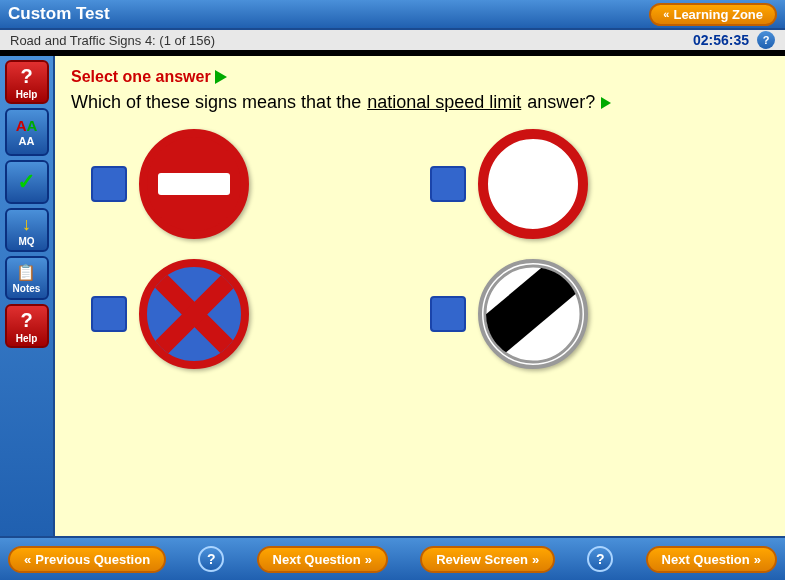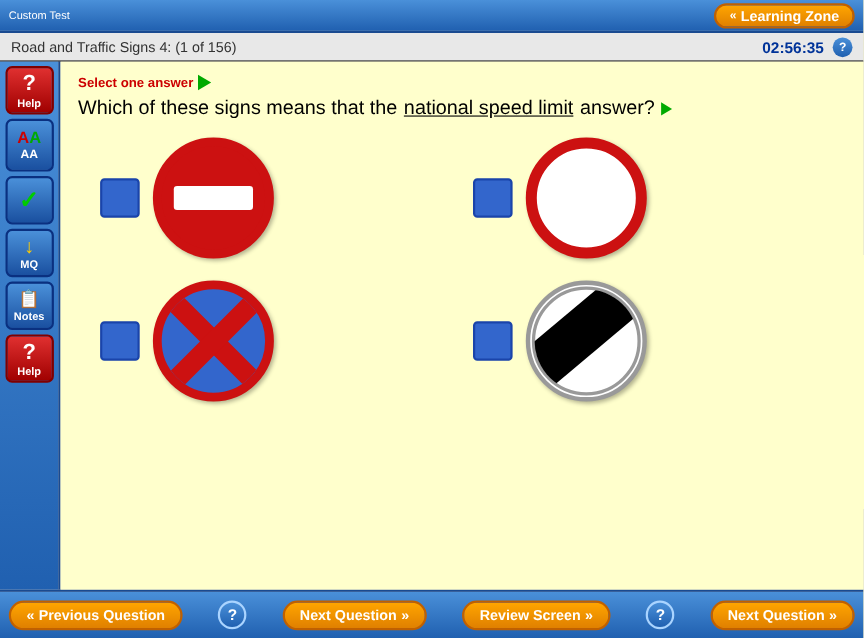--- a/index.html
+++ b/index.html
@@ -10,22 +10,22 @@
       background: linear-gradient(to bottom, #4a90d9, #2060b0);
       height: 30px;
       display: flex;
       align-items: center;
       justify-content: space-between;
       padding: 0 8px;
       border-bottom: 2px solid #1a4a90;
     }
     .header-title {
       color: white;
-      font-size: 10px;
-      font-weight: normal;
+      font-size: 17px;
+      font-weight: bold;
     }
     .learning-zone-btn {
       background: linear-gradient(to bottom, #ffa500, #e08000);
       border: 2px solid #c06000;
       border-radius: 14px;
       color: white;
       font-size: 13px;
       font-weight: bold;
       padding: 2px 12px;
       cursor: pointer;
@@ -38,21 +38,21 @@
     }
 
     
     .sub-header {
       background: #e8e8e8;
       height: 26px;
       display: flex;
       align-items: center;
       justify-content: space-between;
       padding: 0 10px;
-      border-bottom: 1px solid #000000;
+      border-bottom: 6px solid #000000;
       font-size: 13px;
       color: #333;
     }
     .sub-header-right {
       display: flex;
       align-items: center;
       gap: 8px;
       color: #003399;
       font-weight: bold;
       font-size: 14px;
@@ -131,21 +131,21 @@
 
     
     .content {
       flex: 1;
       background: #ffffcc;
       padding: 12px 16px;
       overflow: hidden;
     }
     .question-instruction {
       color: #cc0000;
-      font-size: 12px;
+      font-size: 16px;
       font-weight: bold;
       display: flex;
       align-items: center;
       gap: 4px;
       margin-bottom: 6px;
     }
     .play-btn {
       display: inline-block;
       width: 0;
       height: 0;

